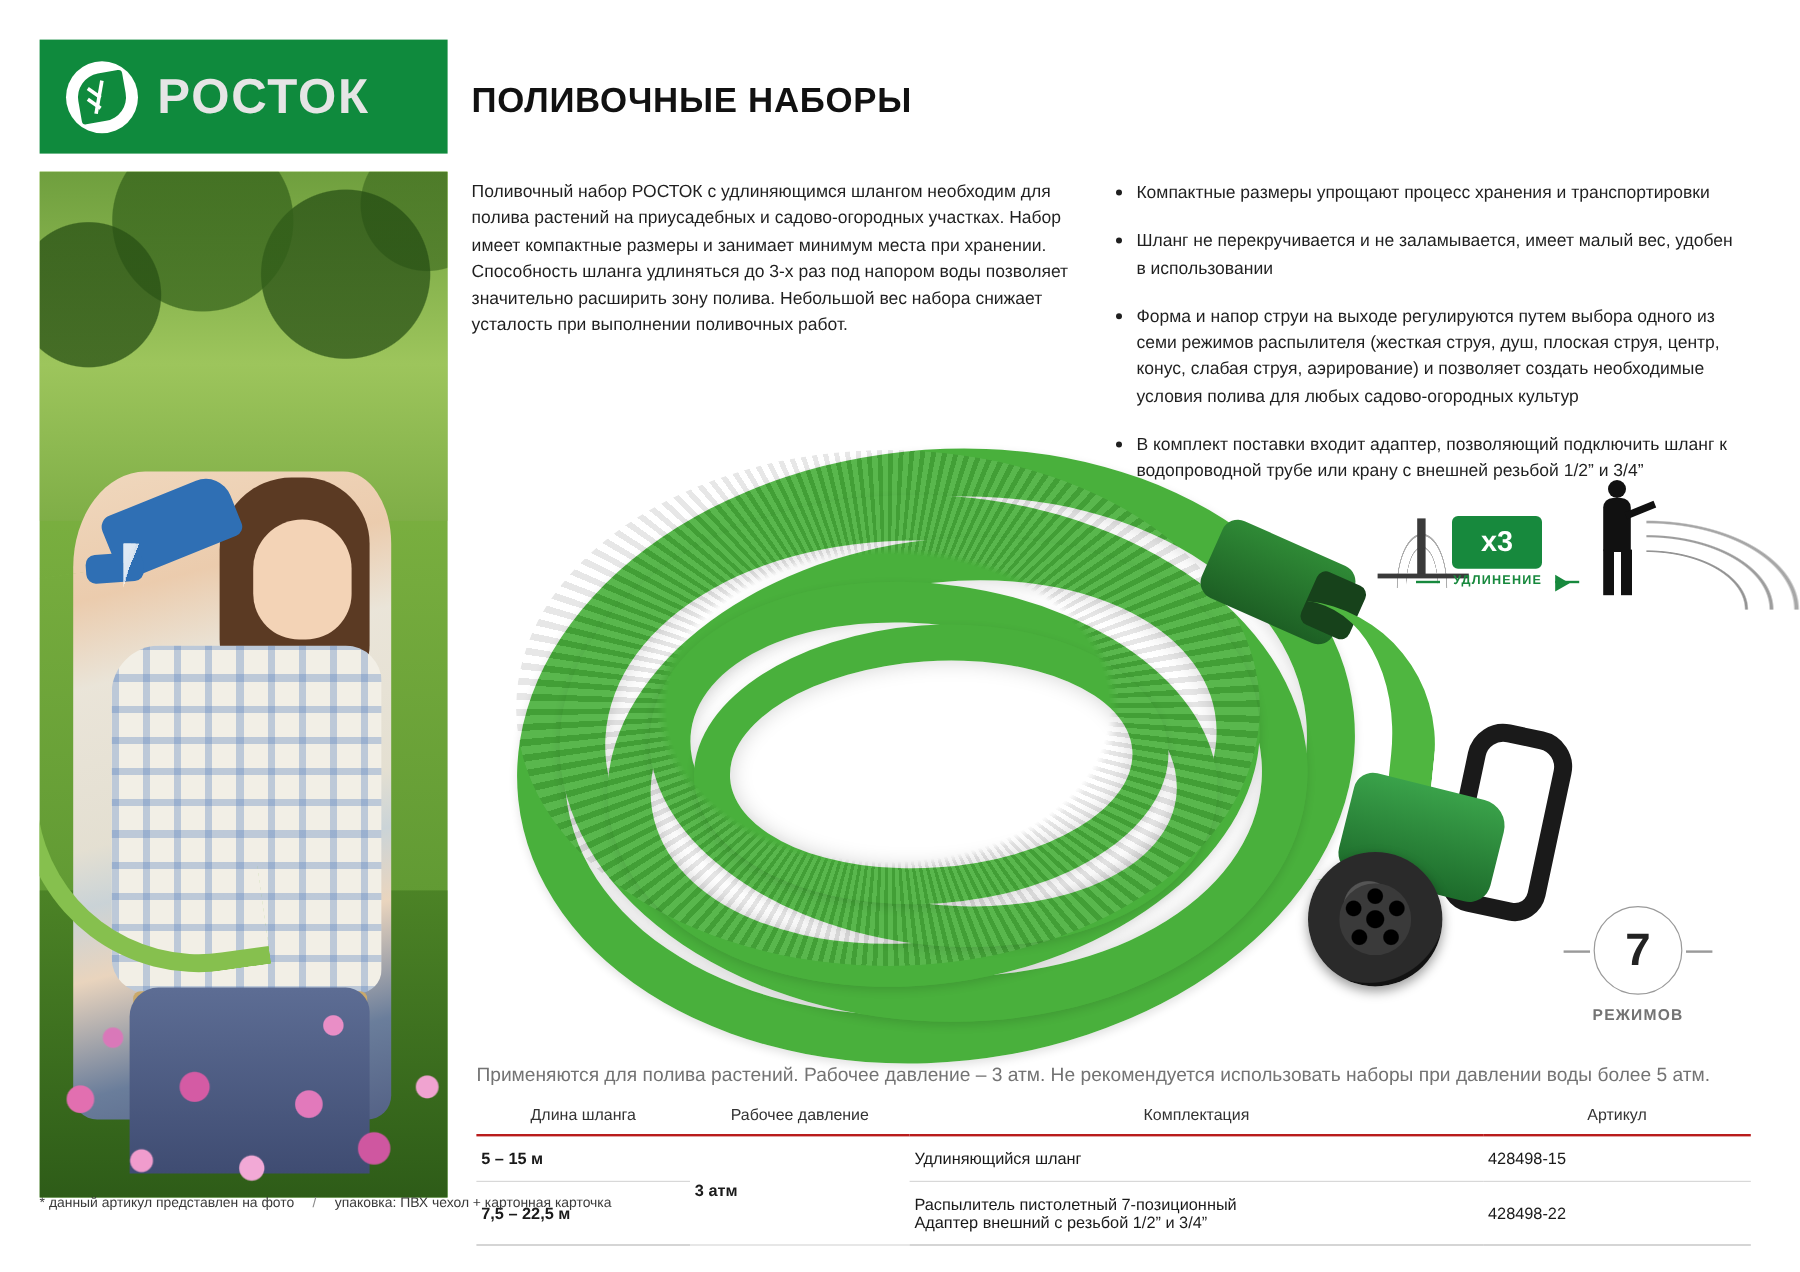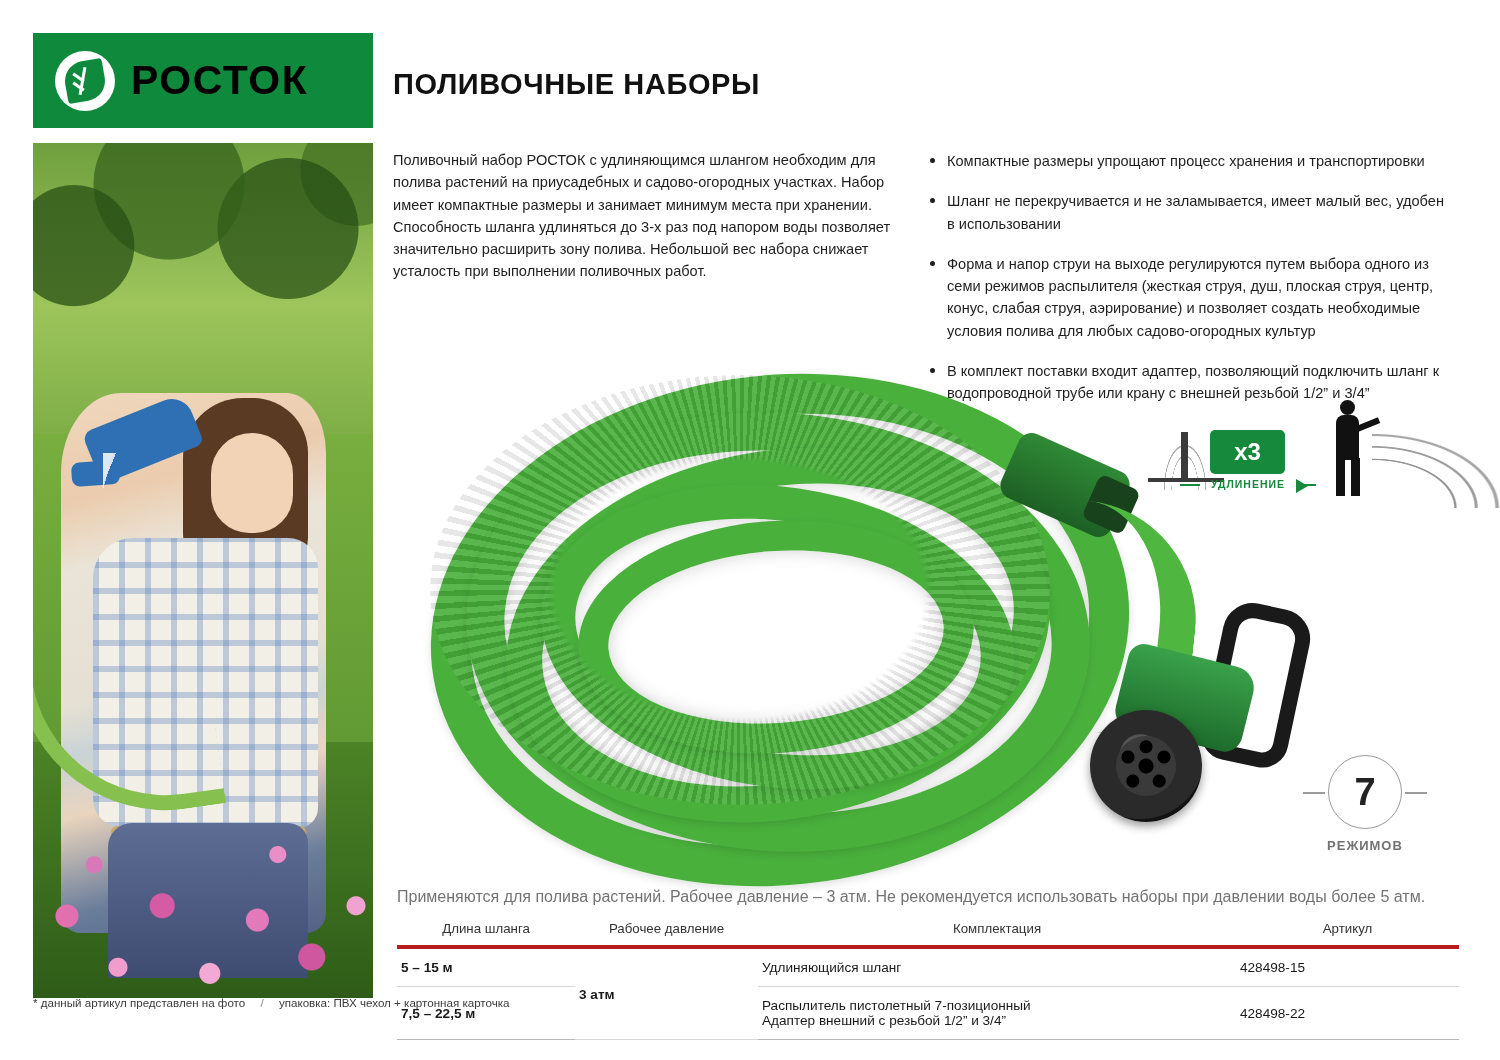--- a/index.html
+++ b/index.html
@@ -59,21 +59,21 @@
   }
   .logo-mark .vein1, .logo-mark .vein2 {
     position: absolute;
     background: #ffffff;
     height: 3px;
     width: 13px;
   }
   .logo-mark .vein1 { left: 17px; top: 25px; transform: rotate(35deg); }
   .logo-mark .vein2 { left: 17px; top: 34px; transform: rotate(35deg); }
   .logo-text {
-    color: #000000;
+    color: #e5e5e5;
     font-size: 41px;
     font-weight: bold;
     letter-spacing: 1.5px;
     font-family: "Liberation Sans", sans-serif;
   }
 
   
   .page-title {
     position: absolute;
     left: 393px;
@@ -496,21 +496,21 @@
     left: 397px;
     top: 912px;
     width: 1062px;
     border-collapse: collapse;
     font-size: 13.6px;
   }
   table.specs th {
     font-weight: normal;
     color: #333;
     padding: 9px 4px 9px 4px;
-    border-bottom: 4px solid #b91c1c;
+    border-bottom: 2px solid #b91c1c;
     font-size: 13.3px;
   }
   table.specs td {
     padding: 11px 4px;
     text-align: left;
     color: #1a1a1a;
   }
   table.specs tr.row1 td { border-bottom: 1px solid #d8d8d8; }
   table.specs tr.row2 td { border-bottom: 1px solid #b9b9b9; }
   .c-len { width: 170px; font-weight: bold; }

